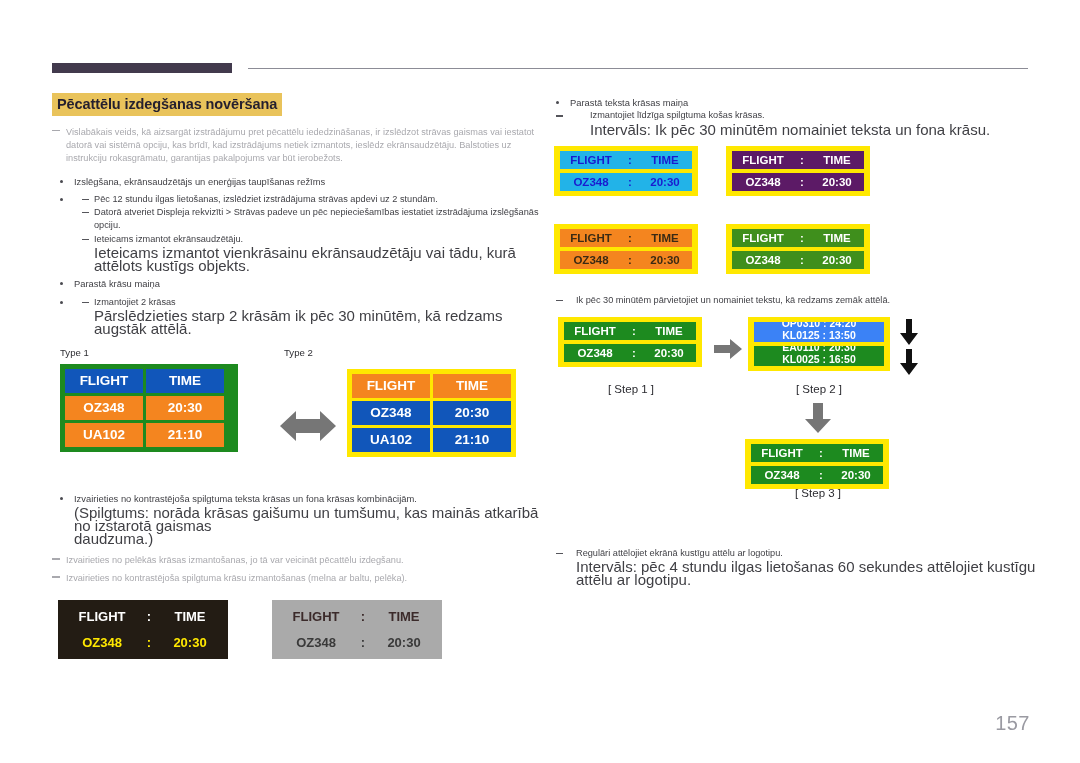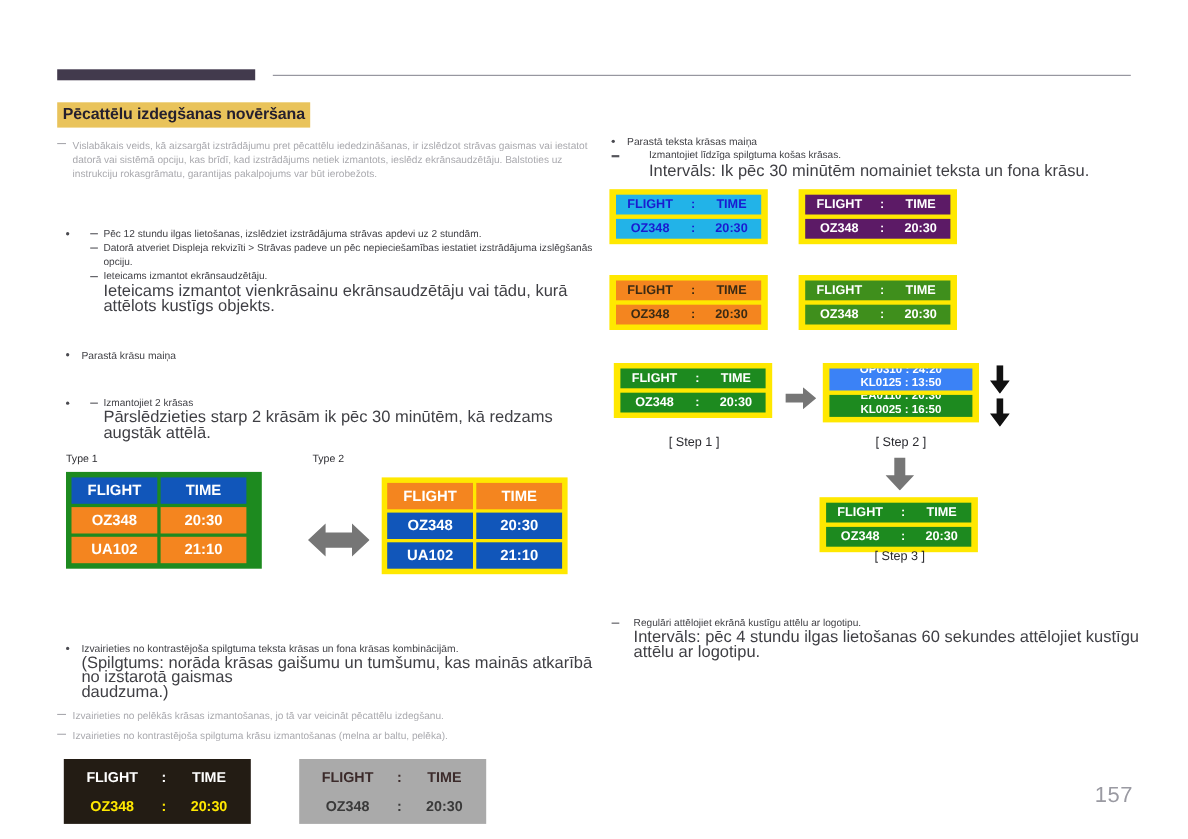--- a/index.html
+++ b/index.html
@@ -45,21 +45,20 @@
     position: absolute; left: 0px; top: 4px;
     width: 8px; height: 1.4px; background: #a9a9ae;
   }
 
   .bullet {
     position: relative;
     padding-left: 22px;
     font-size: 9.4px;
     line-height: 13.4px;
     color: #3f3f44;
-    margin-top: 26px;
   }
   .bullet::before {
     content: "";
     position: absolute; left: 8px; top: 5px;
     width: 3px; height: 3px; border-radius: 50%; background: #4a4a50;
   }
 
   .dash {
     position: relative;
     padding-left: 20px;
@@ -139,20 +138,21 @@
     <div class="header-rule"></div>
   </div>
 
   <div class="title">Pēcattēlu izdegšanas novēršana</div>
 
   <div class="col-left">
 
     <div class="note">Vislabākais veids, kā aizsargāt izstrādājumu pret pēcattēlu iededzināšanas, ir izslēdzot strāvas gaismas vai iestatot datorā vai sistēmā opciju, kas brīdī, kad izstrādājums netiek izmantots, ieslēdz ekrānsaudzētāju. Balstoties uz instrukciju rokasgrāmatu, garantijas pakalpojums var būt ierobežots.</div>
     <div class="sp4"></div>
 
+    <div class="bullet">Izslēgšana, ekrānsaudzētājs un enerģijas taupīšanas režīms</div>
     <div class="sp2"></div>
     <div class="bullet" style="padding-left:22px">
       <div class="dash" style="padding-left:20px">Pēc 12 stundu ilgas lietošanas, izslēdziet izstrādājuma strāvas apdevi uz 2 stundām.</div>
       <div class="dash" style="padding-left:20px">Datorā atveriet Displeja rekvizīti &gt; Strāvas padeve un pēc nepieciešamības iestatiet izstrādājuma izslēgšanās opciju.</div>
       <div class="dash" style="padding-left:20px">Ieteicams izmantot ekrānsaudzētāju.</div>
       <div class="sub">Ieteicams izmantot vienkrāsainu ekrānsaudzētāju vai tādu, kurā attēlots kustīgs objekts.</div>
     </div>
     <div class="sp2"></div>
 
     <div class="bullet">Parastā krāsu maiņa</div>
@@ -289,20 +289,21 @@
           <span class="w2">TIME</span>
         </div>
         <div class="row" style="background:#3f8f1c; color:#ffffff;">
           <span class="w1">OZ348</span>
           <span class="wc">:</span>
           <span class="w2">20:30</span>
         </div>
       </div>
     </div>
 
+    <div class="dash" style="padding-left:28px">Ik pēc 30 minūtēm pārvietojiet un nomainiet tekstu, kā redzams zemāk attēlā.</div>
 
     <div style="position:relative; height:230px; margin-top:10px;">
 
       <div class="sb" style="position:absolute; left:10px; top:0; background:#ffe800;">
         <div class="row" style="background:#1d8a1f; color:#ffffff;">
           <span class="w1">FLIGHT</span>
           <span class="wc">:</span>
           <span class="w2">TIME</span>
         </div>
         <div class="row" style="background:#1d8a1f; color:#ffffff;">

